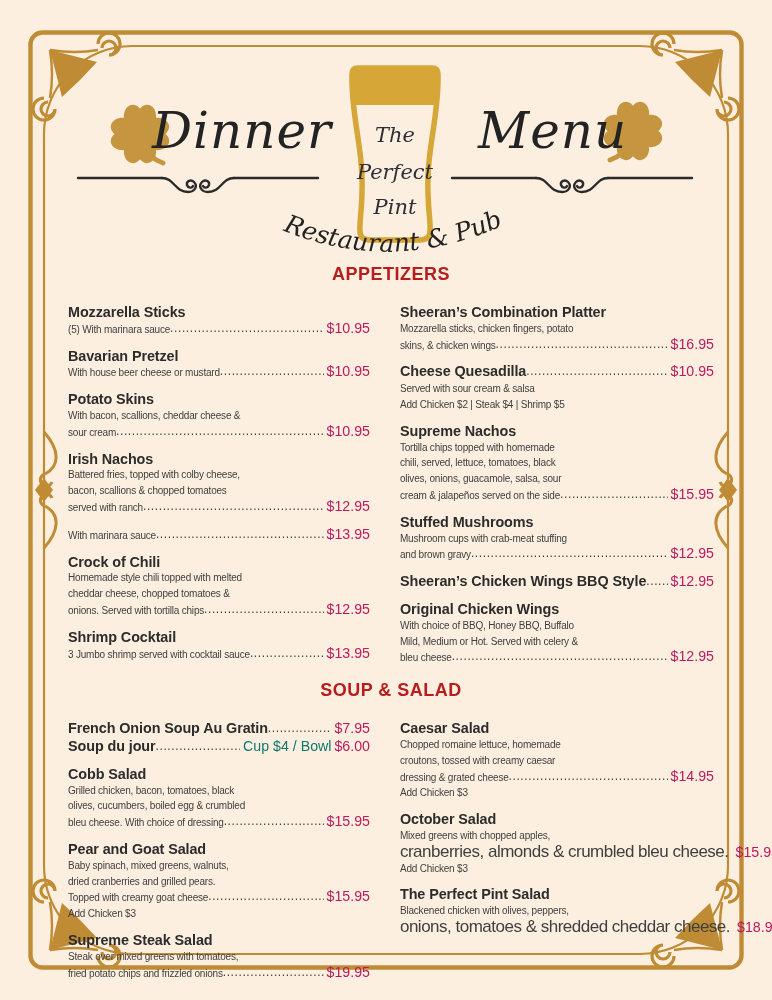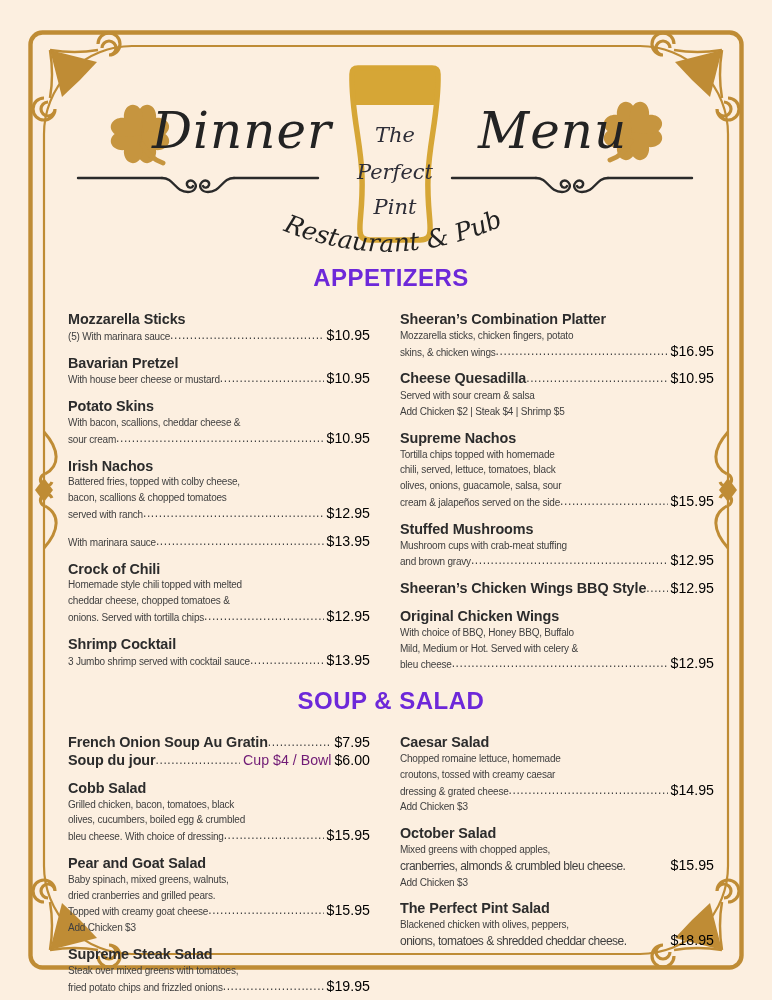--- a/index.html
+++ b/index.html
@@ -4,32 +4,32 @@
 <style>
   html,body{margin:0;padding:0;background:#fcefe0;}
   .page{position:relative;width:772px;height:1000px;background:#fcefe0;overflow:hidden;
         font-family:"Liberation Sans",sans-serif;color:#3f3f3f;}
   .overlay-svg{position:absolute;left:0;top:0;width:772px;height:1000px;}
   .script-title{position:absolute;font-family:"DejaVu Serif",serif;font-style:italic;
         font-size:50px;color:#232323;letter-spacing:1px;}
   .title-dinner{left:152px;top:102px;width:175px;}
   .title-menu{left:478px;top:102px;width:160px;}
   .menu-body{position:absolute;left:68px;right:58px;top:250px;}
-  .section-heading{text-align:center;font-weight:bold;font-size:24px;color:#6d28d9;
+  .section-heading{text-align:center;font-weight:bold;font-size:18px;color:#b91c1c;
         letter-spacing:.5px;margin:14px 0 9px;}
   .grid{display:grid;grid-template-columns:1fr 1.04fr;column-gap:30px;}
   .col{min-width:0;}
   .item{margin-top:11px;}
   .item.compact{margin-top:1px;}
   .row{display:flex;align-items:baseline;line-height:15.8px;}
   .item-name{font-weight:bold;font-size:14.4px;color:#2c2c2c;letter-spacing:-.1px;white-space:nowrap;}
   .desc{font-size:10px;color:#3f3f3f;letter-spacing:-.2px;white-space:nowrap;}
-  .row.cond .desc{font-size:12px;letter-spacing:-.5px;}
-  .price{font-size:14.2px;color:#000000;margin-left:3px;flex-shrink:0;}
-  .mid{font-size:14.2px;color:#701a75;margin-left:3px;white-space:nowrap;}
+  .row.cond .desc{font-size:17px;letter-spacing:-.5px;}
+  .price{font-size:14.2px;color:#be185d;margin-left:3px;flex-shrink:0;}
+  .mid{font-size:14.2px;color:#0f766e;margin-left:3px;white-space:nowrap;}
   .leader{flex:1;min-width:10px;overflow:hidden;white-space:nowrap;color:#3f3f3f;
         font-size:12px;letter-spacing:.6px;position:relative;top:-1px;}
   .leader::after{content:"..................................................................................................................";}
   .spacer{flex:1;min-width:4px;}
 </style>
 </head>
 <body>
 
 <div class="page">
 

